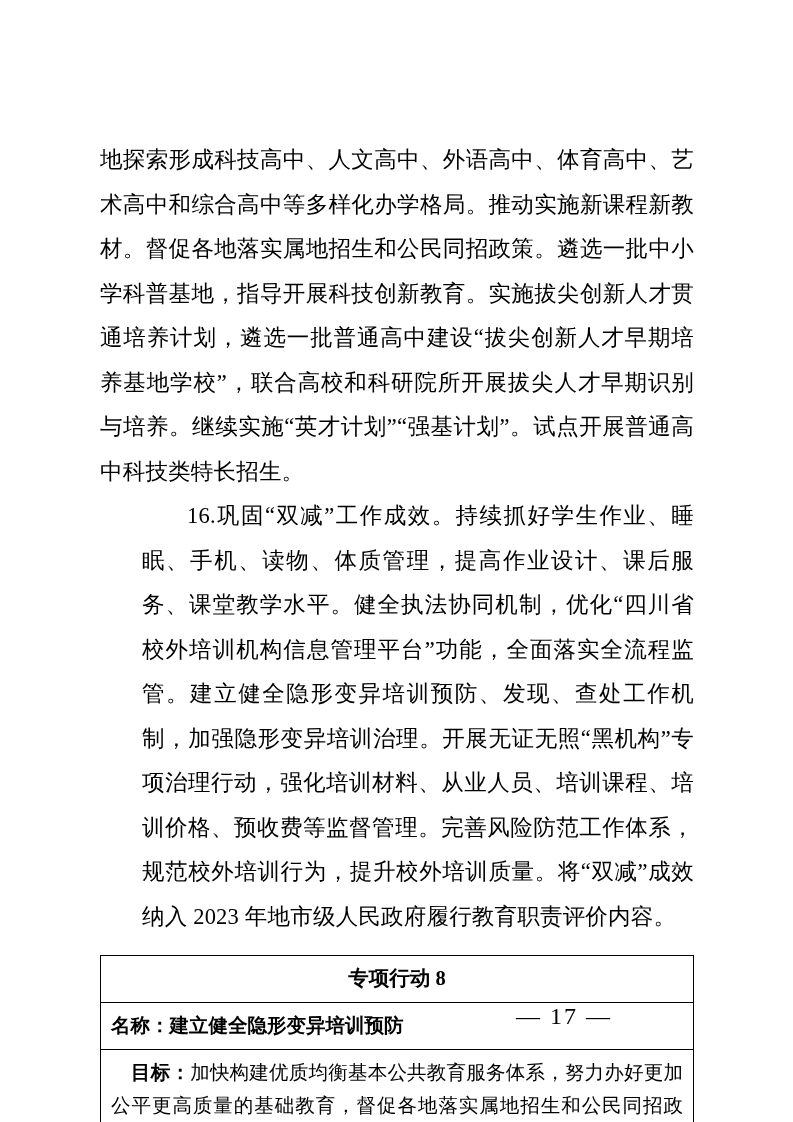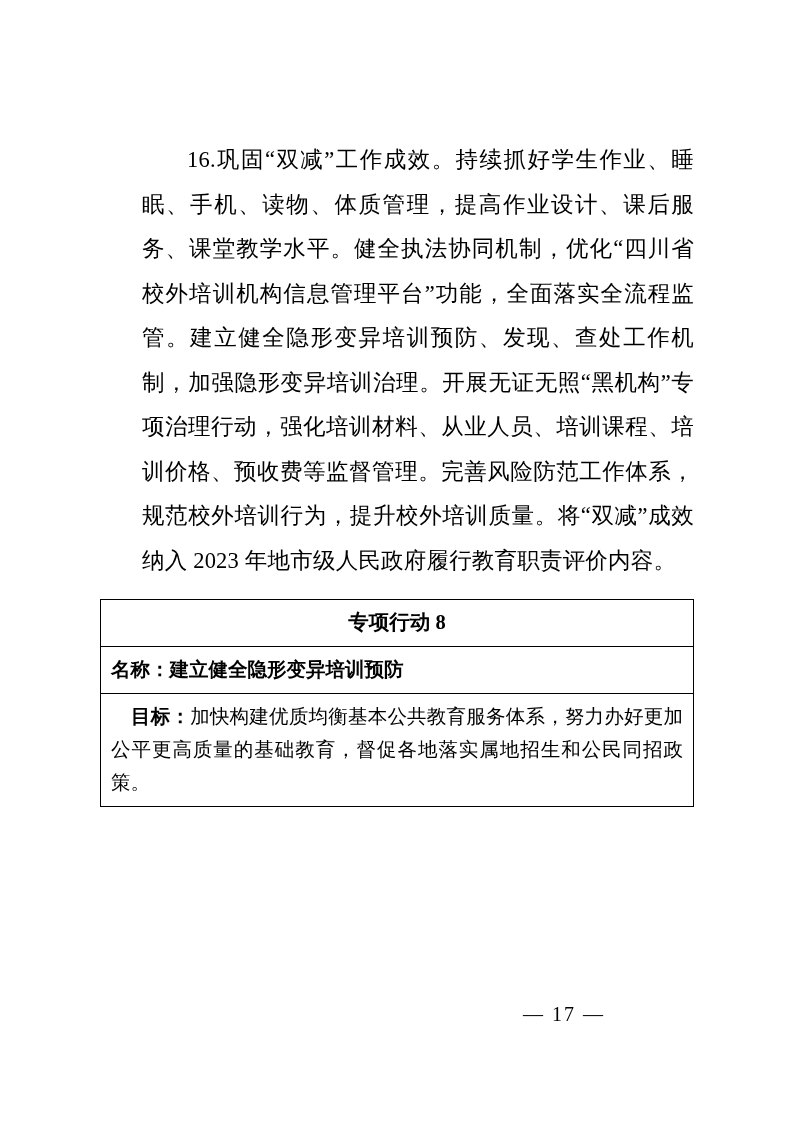--- a/index.html
+++ b/index.html
@@ -72,36 +72,37 @@
   .ind2 {
     text-indent: 20px;
     display: block;
   }
   .footer {
     position: absolute;
     left: 0;
     top: 1003px;
     width: 628px;
     text-align: center;
-    font-size: 20px;
+    font-size: 24px;
     font-family: "Liberation Serif", "DejaVu Serif", serif;
     letter-spacing: 2px;
   }
   .footer-inner {
     display: inline-block;
     margin-left: 500px;
   }
 </style>
 </head>
 <body>
 
 <div class="page">
 
   <div class="content">
 
+    <p class="body-par">地探索形成科技高中、人文高中、外语高中、体育高中、艺术高中和综合高中等多样化办学格局。推动实施新课程新教材。督促各地落实属地招生和公民同招政策。遴选一批中小学科普基地，指导开展科技创新教育。实施拔尖创新人才贯通培养计划，遴选一批普通高中建设“拔尖创新人才早期培养基地学校”，联合高校和科研院所开展拔尖人才早期识别与培养。继续实施“英才计划”“强基计划”。试点开展普通高中科技类特长招生。</p>
 
     <p class="body-par indent">16.巩固“双减”工作成效。持续抓好学生作业、睡眠、手机、读物、体质管理，提高作业设计、课后服务、课堂教学水平。健全执法协同机制，优化“四川省校外培训机构信息管理平台”功能，全面落实全流程监管。建立健全隐形变异培训预防、发现、查处工作机制，加强隐形变异培训治理。开展无证无照“黑机构”专项治理行动，强化培训材料、从业人员、培训课程、培训价格、预收费等监督管理。完善风险防范工作体系，规范校外培训行为，提升校外培训质量。将“双减”成效纳入 2023 年地市级人民政府履行教育职责评价内容。</p>
 
     <table class="tbl">
       <tbody>
         <tr>
           <td class="center">专项行动 8</td>
         </tr>
         <tr>
           <td class="row-cell">

